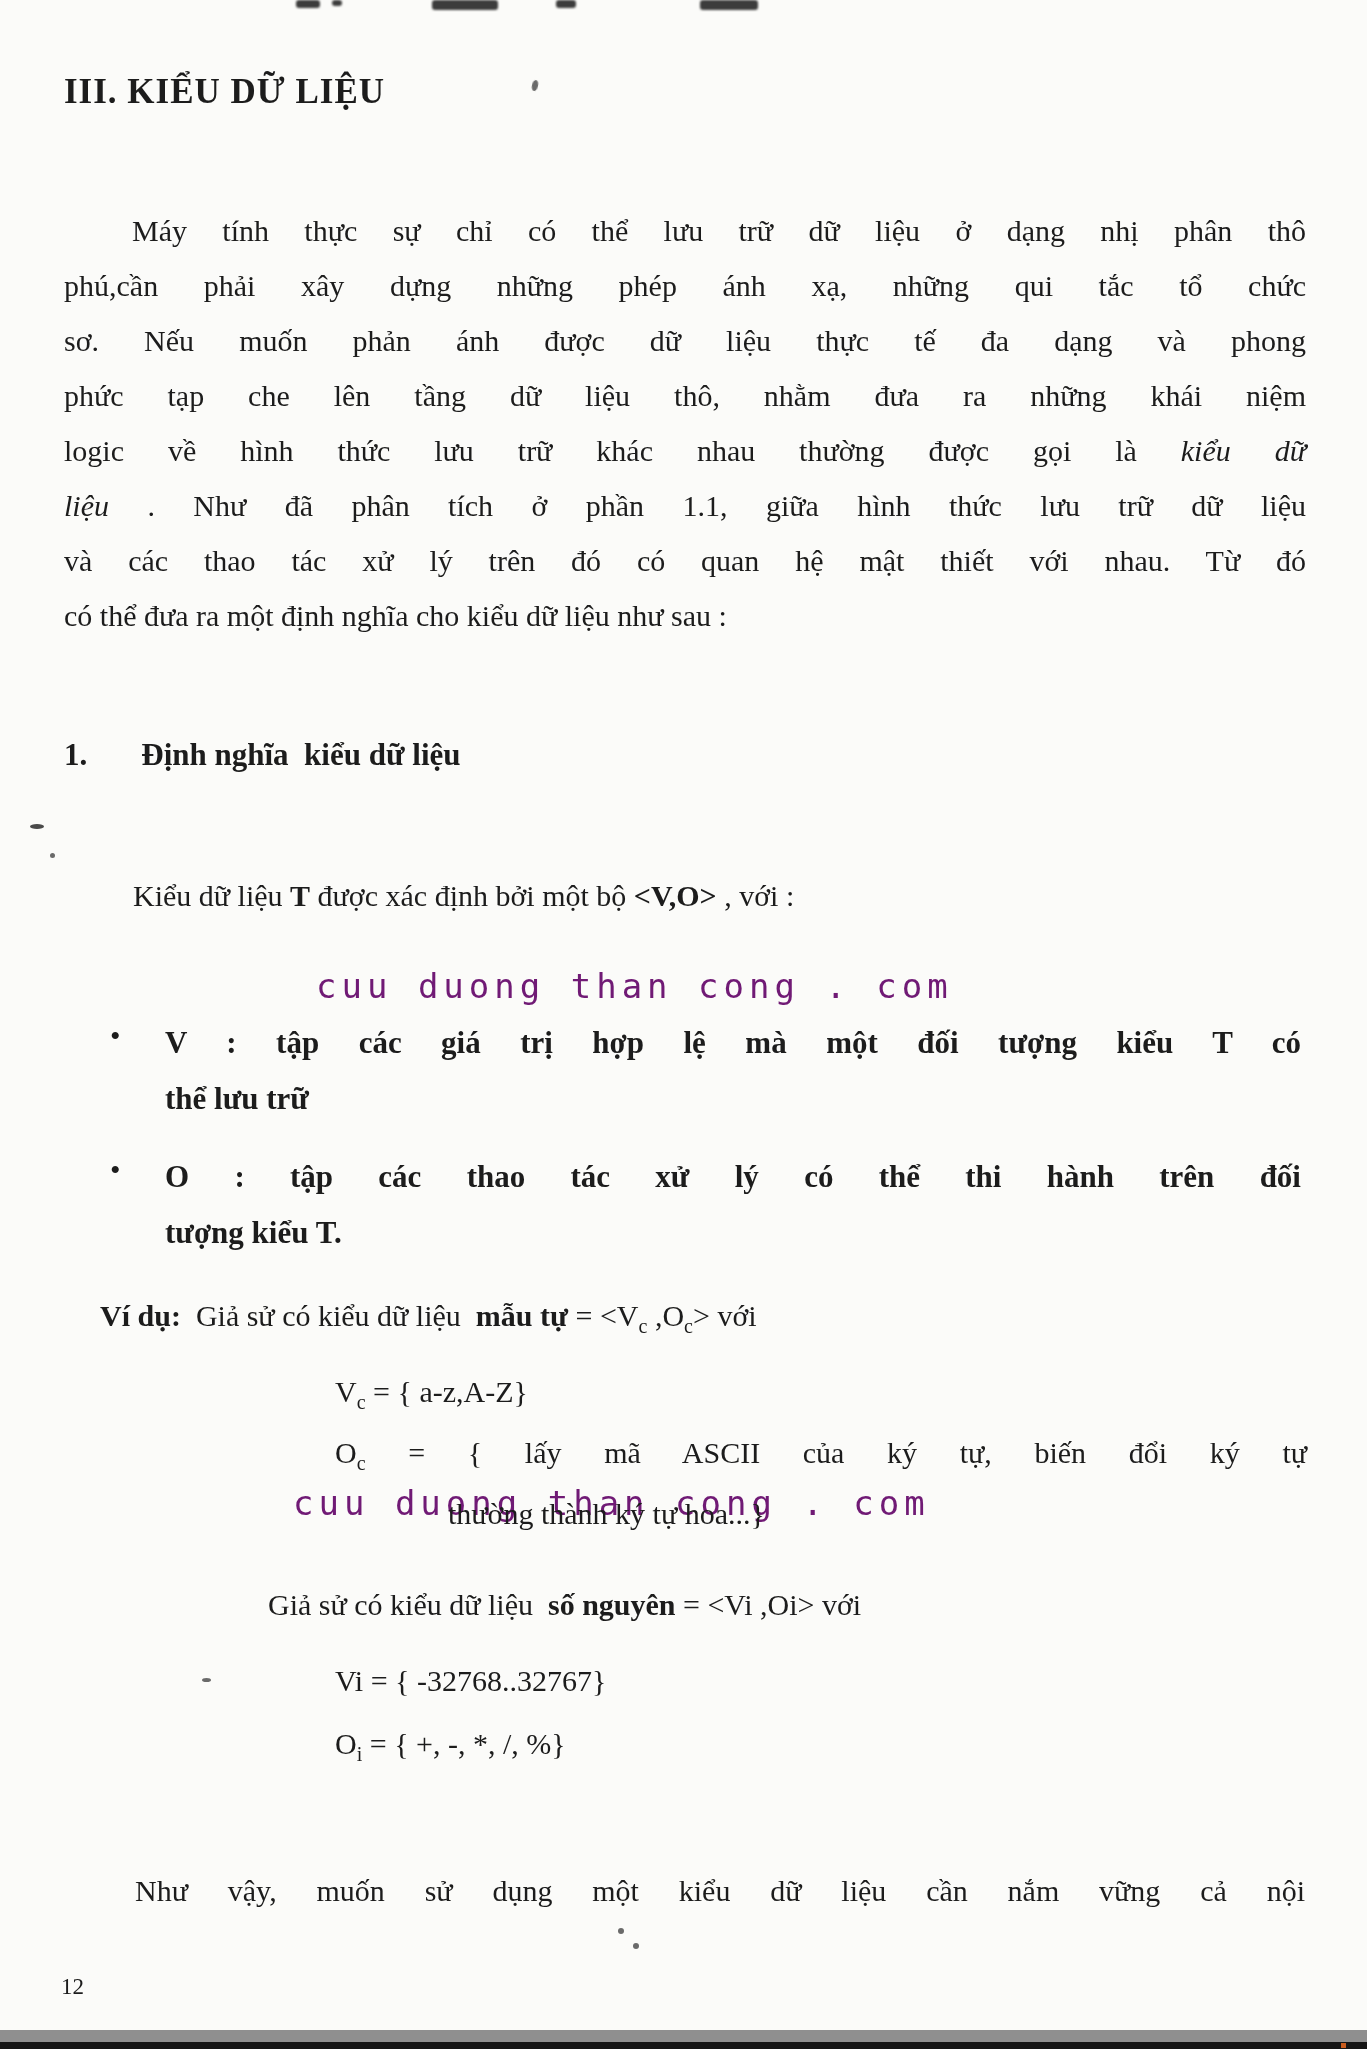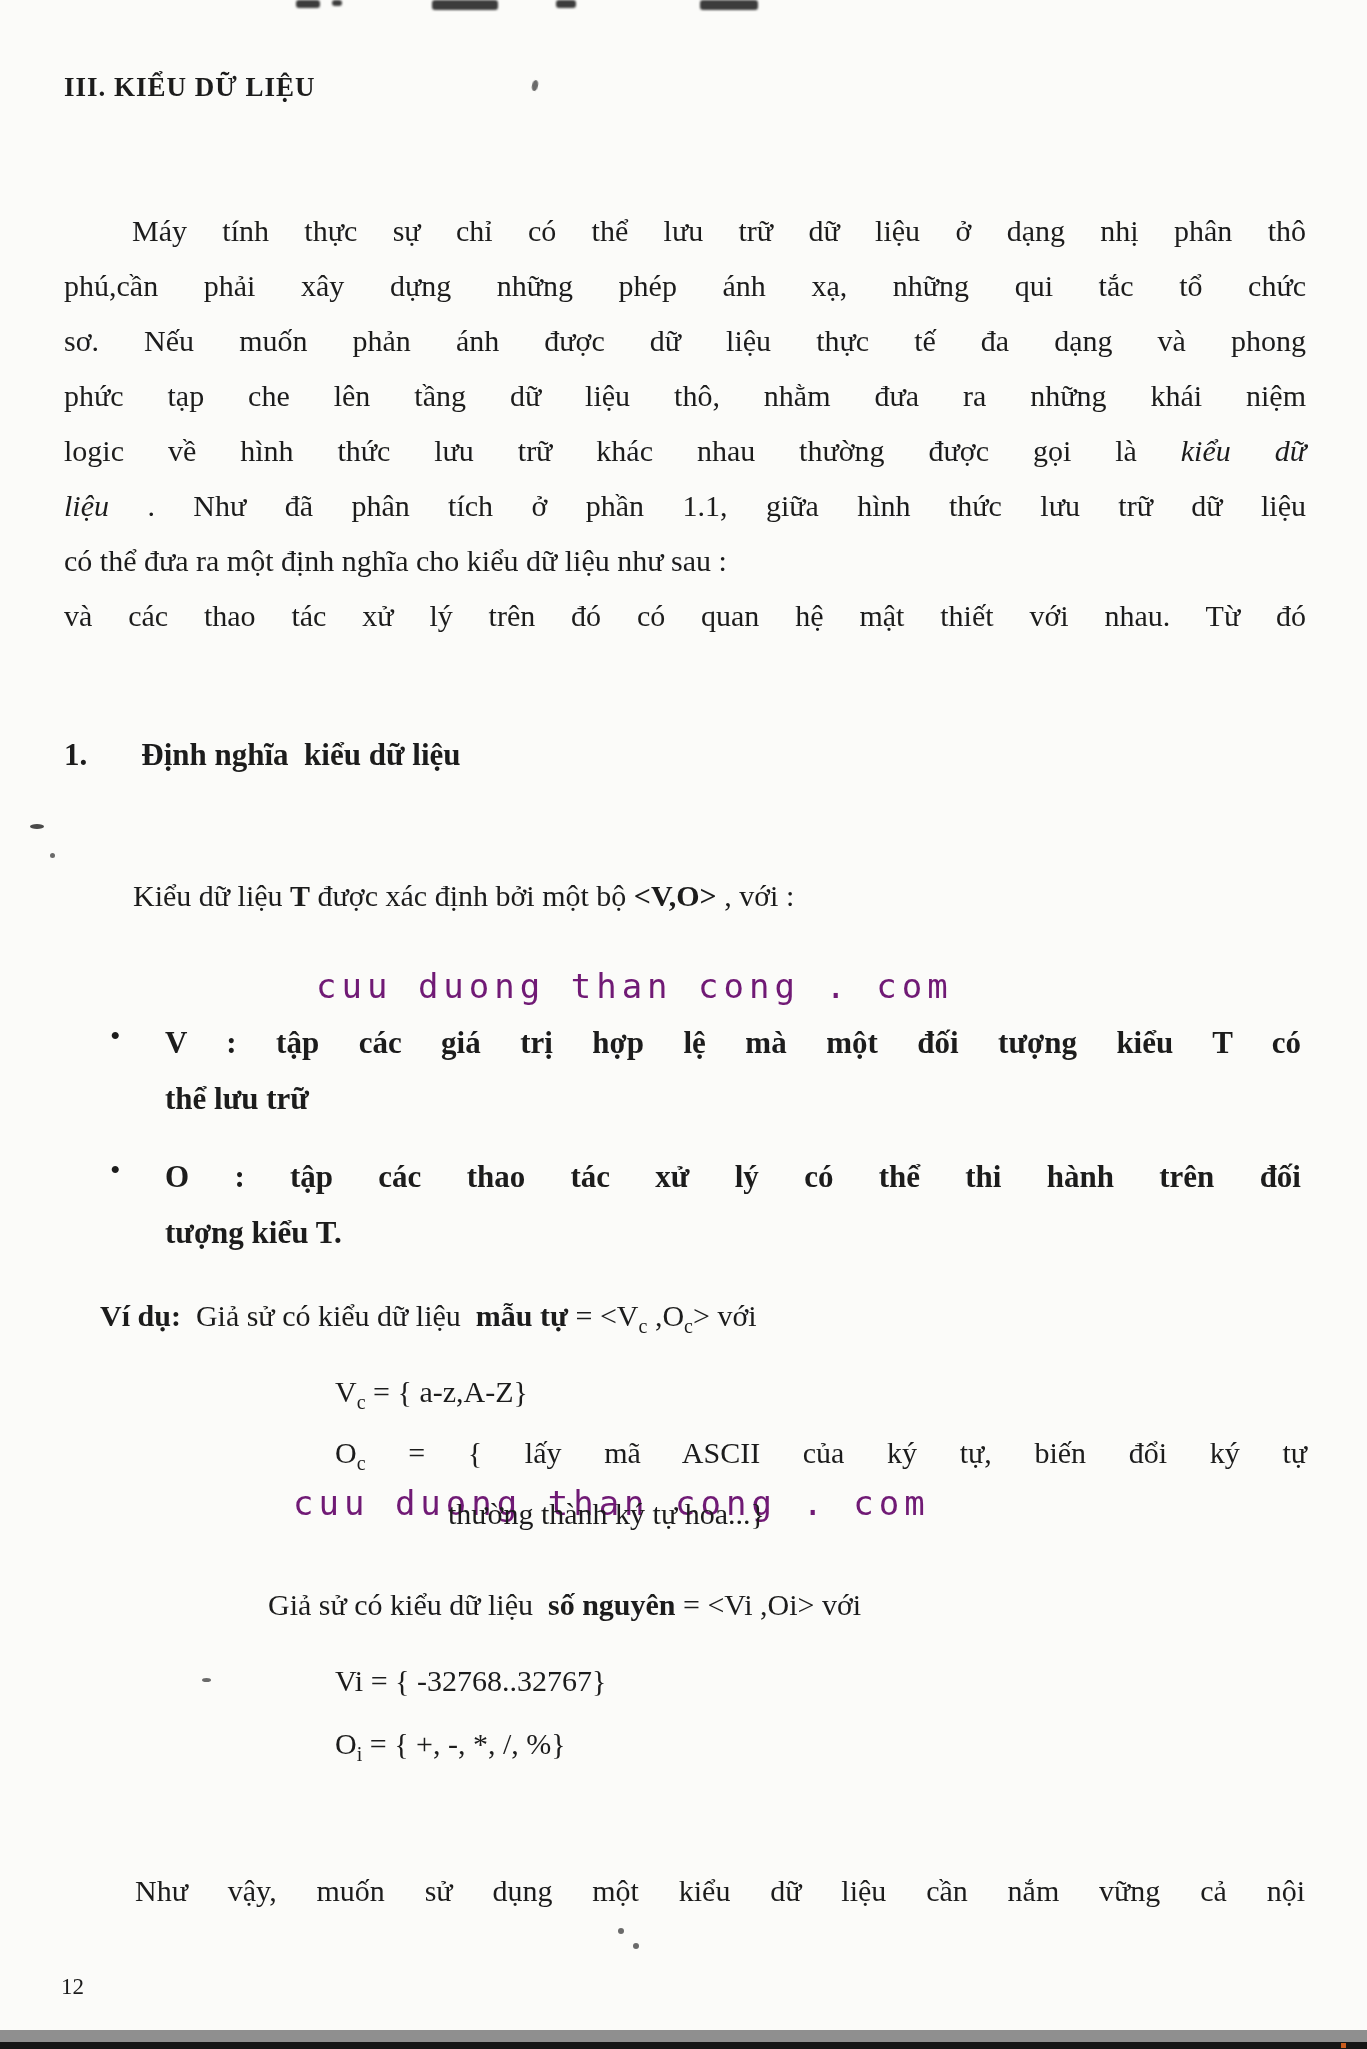--- a/index.html
+++ b/index.html
@@ -11,21 +11,21 @@
     position:relative;
     overflow:hidden;
   }
   .abs{position:absolute;}
   .pre{white-space:pre;}
   b{font-weight:bold;}
   .it{font-style:italic;}
   .sub{font-size:20px;vertical-align:-7px;}
 
   
-  .page-title{left:64px;top:72px;font-size:27px;font-weight:bold;letter-spacing:1px;}
+  .page-title{left:64px;top:72px;font-size:35px;font-weight:bold;letter-spacing:1px;}
 
   
   .intro{left:64px;top:203px;width:1242px;font-size:30px;line-height:55px;}
   .intro .line{text-align:justify;text-align-last:justify;}
   .intro .line.indent{padding-left:68px;}
   .intro .line.last{text-align-last:left;}
 
   
   .sec-heading{left:64px;top:737px;font-size:31px;font-weight:bold;}
   .sec-title{margin-left:54px;white-space:pre;}
@@ -75,22 +75,22 @@
 
 <div class="abs page-title">III. KIỂU DỮ LIỆU</div>
 
 <div class="abs intro">
   <div class="line indent"><span>Máy tính thực sự chỉ có thể lưu trữ dữ liệu ở dạng nhị phân thô</span><span class="it"></span><span></span></div>
   <div class="line"><span>phú,cần phải xây dựng những phép ánh xạ, những qui tắc tổ chức</span><span class="it"></span><span></span></div>
   <div class="line"><span>sơ. Nếu muốn phản ánh được dữ liệu thực tế đa dạng và phong</span><span class="it"></span><span></span></div>
   <div class="line"><span>phức tạp che lên tầng dữ liệu thô, nhằm đưa ra những khái niệm</span><span class="it"></span><span></span></div>
   <div class="line"><span>logic về hình thức lưu trữ khác nhau thường được gọi là </span><span class="it">kiểu dữ</span><span></span></div>
   <div class="line"><span></span><span class="it">liệu</span><span> . Như đã phân tích ở phần 1.1, giữa hình thức lưu trữ dữ liệu</span></div>
+  <div class="line"><span>và các thao tác xử lý trên đó có quan hệ mật thiết với nhau. Từ đó</span><span class="it"></span><span></span></div>
   <div class="line last"><span>có thể đưa ra một định nghĩa cho kiểu dữ liệu như sau :</span><span class="it"></span><span></span></div>
-  <div class="line"><span>và các thao tác xử lý trên đó có quan hệ mật thiết với nhau. Từ đó</span><span class="it"></span><span></span></div>
 </div>
 
 <div class="abs sec-heading">
   <span class="sec-num">1.</span><span class="sec-title">Định nghĩa  kiểu dữ liệu</span>
 </div>
 
 <div class="abs definition pre"><span>Kiểu dữ liệu </span><b>T</b><span> được xác định bởi một bộ </span><b>&lt;V,O&gt;</b><span> , với :</span></div>
 
 <div class="abs watermark wm1">cuu duong than cong . com</div>
 

